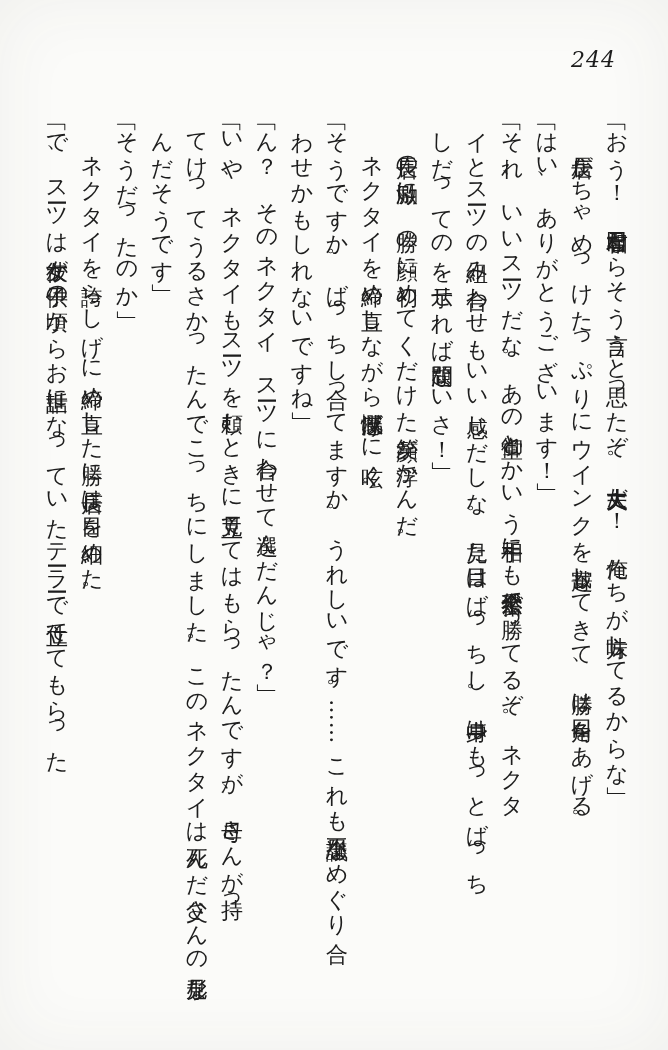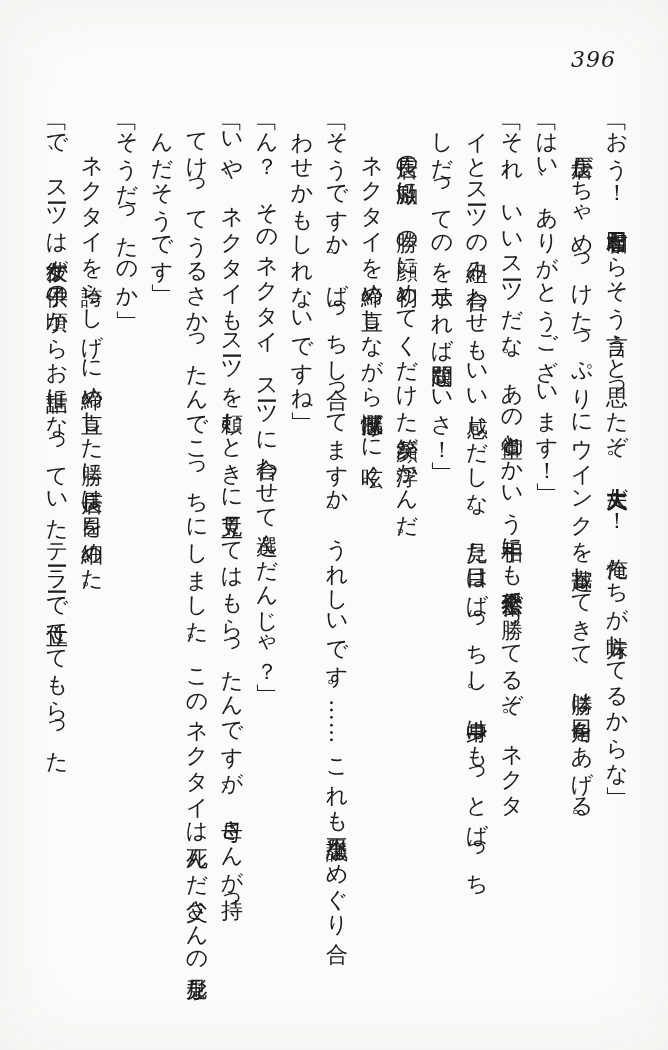--- a/index.html
+++ b/index.html
@@ -43,21 +43,21 @@
     margin: 0;
     padding: 0;
     line-height: 35px;
     white-space: pre-wrap;
   }
 </style>
 </head>
 <body>
 
 <div class="page">
-  <div class="page-number">396</div>
+  <div class="page-number">244</div>
 
   <div class="text-block">
     <p>「おう！　相田君ならそう言うと思ったぞ。大丈夫だ！　俺たちが味方してるからな」</p>
     <p>　店長がちゃめっけたっぷりにウインクを寄越してきて、勝は口角をあげる。</p>
     <p>「はい、ありがとうございます！」</p>
     <p>「それ、いいスーツだな。あの御堂とかいう相手にも全然余裕で勝ってるぞ。ネクタ</p>
     <p>イとスーツの組み合わせもいい感じだしな。見た目はばっちし。中身はもっとばっち</p>
     <p>しだってのを示せれば問題ないさ！」</p>
     <p>　店長の激励に、勝の顔に初めてくだけた笑顔が浮かんだ。</p>
     <p>　ネクタイを締め直しながら感慨深げに呟く。</p>

